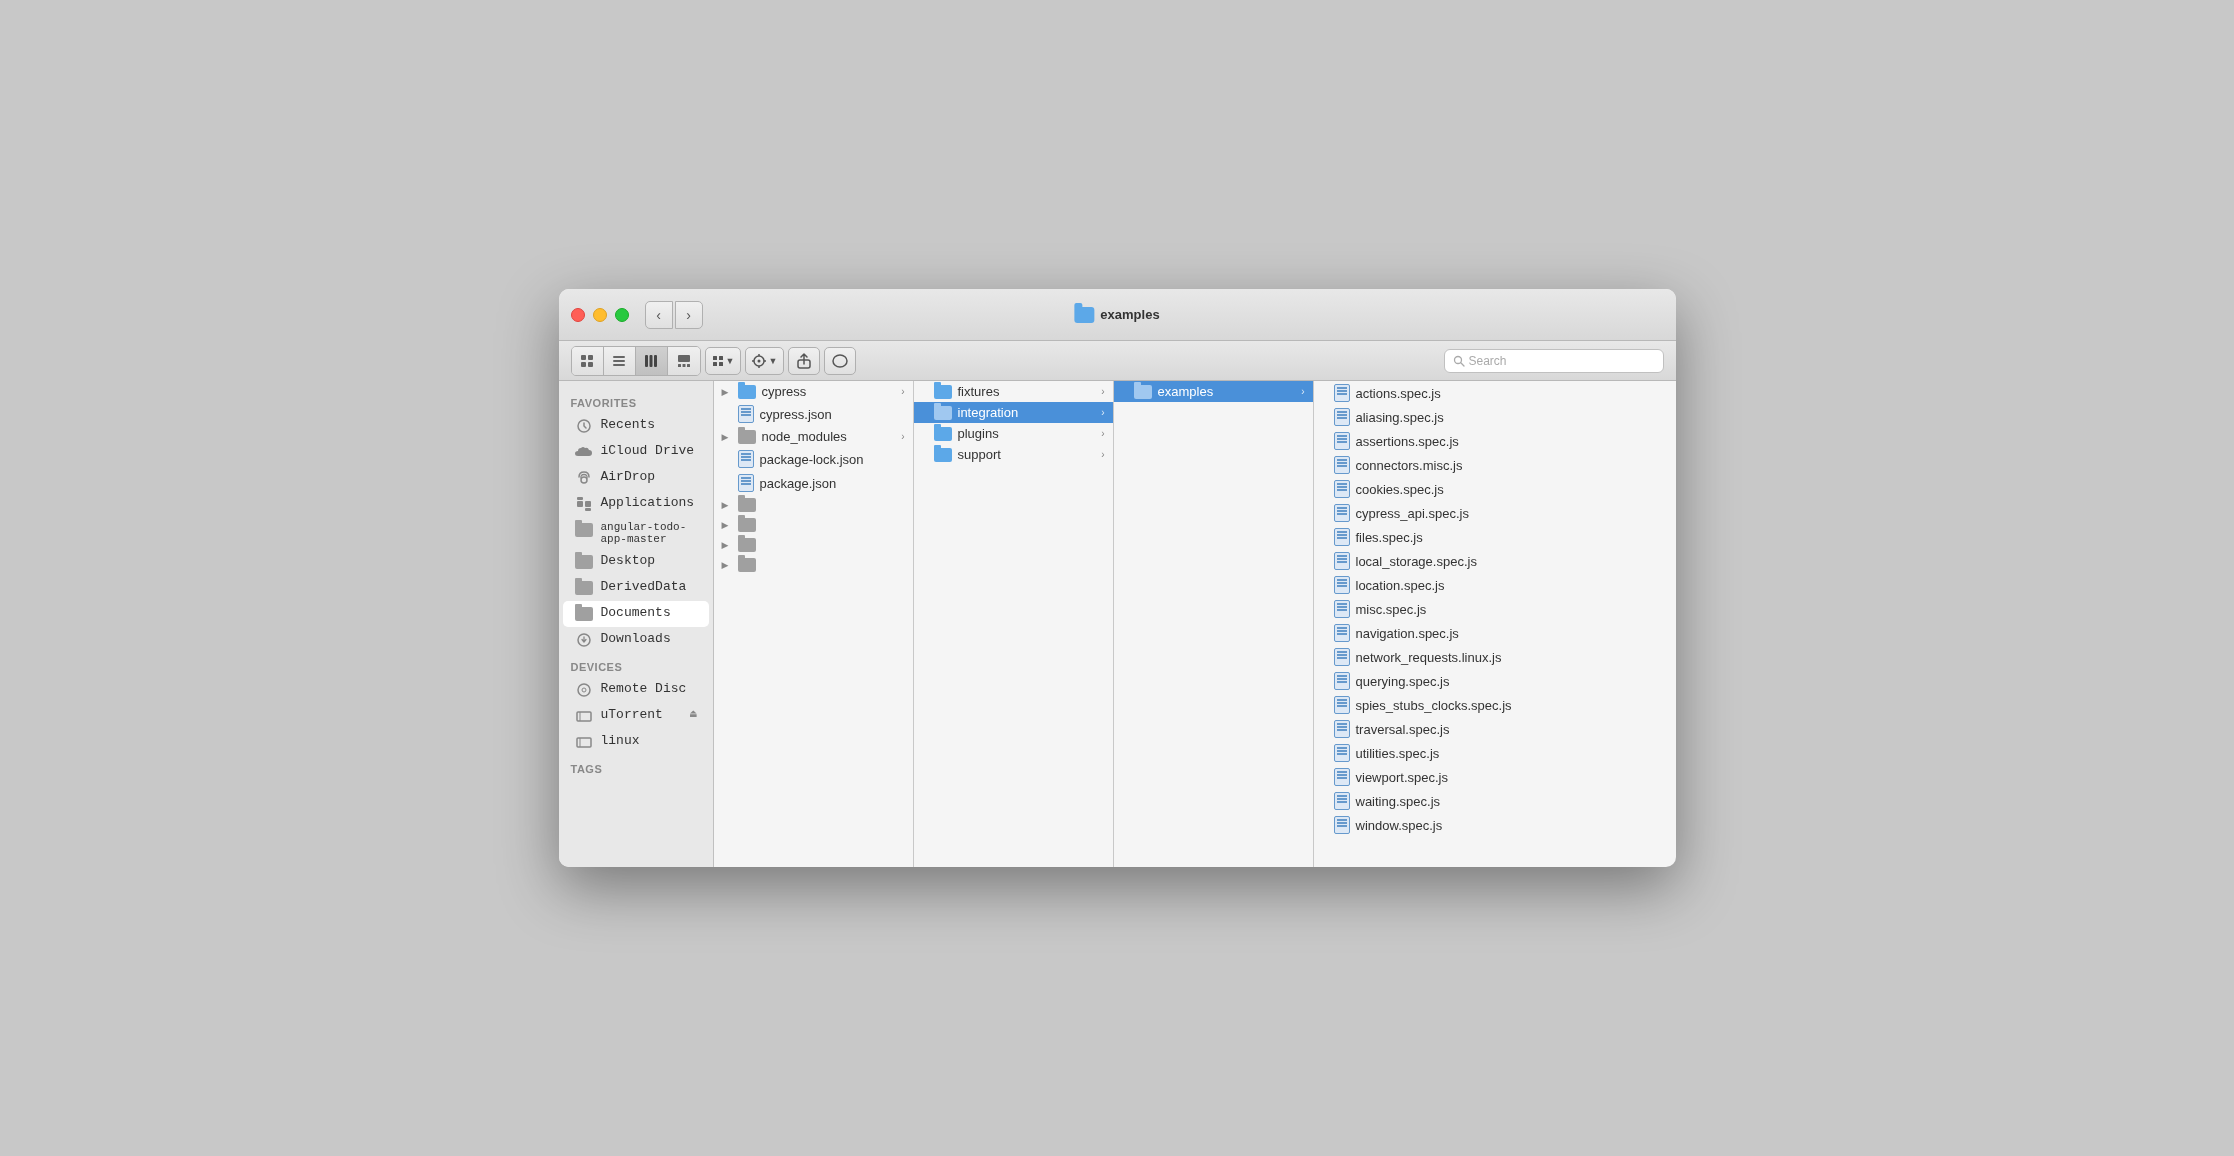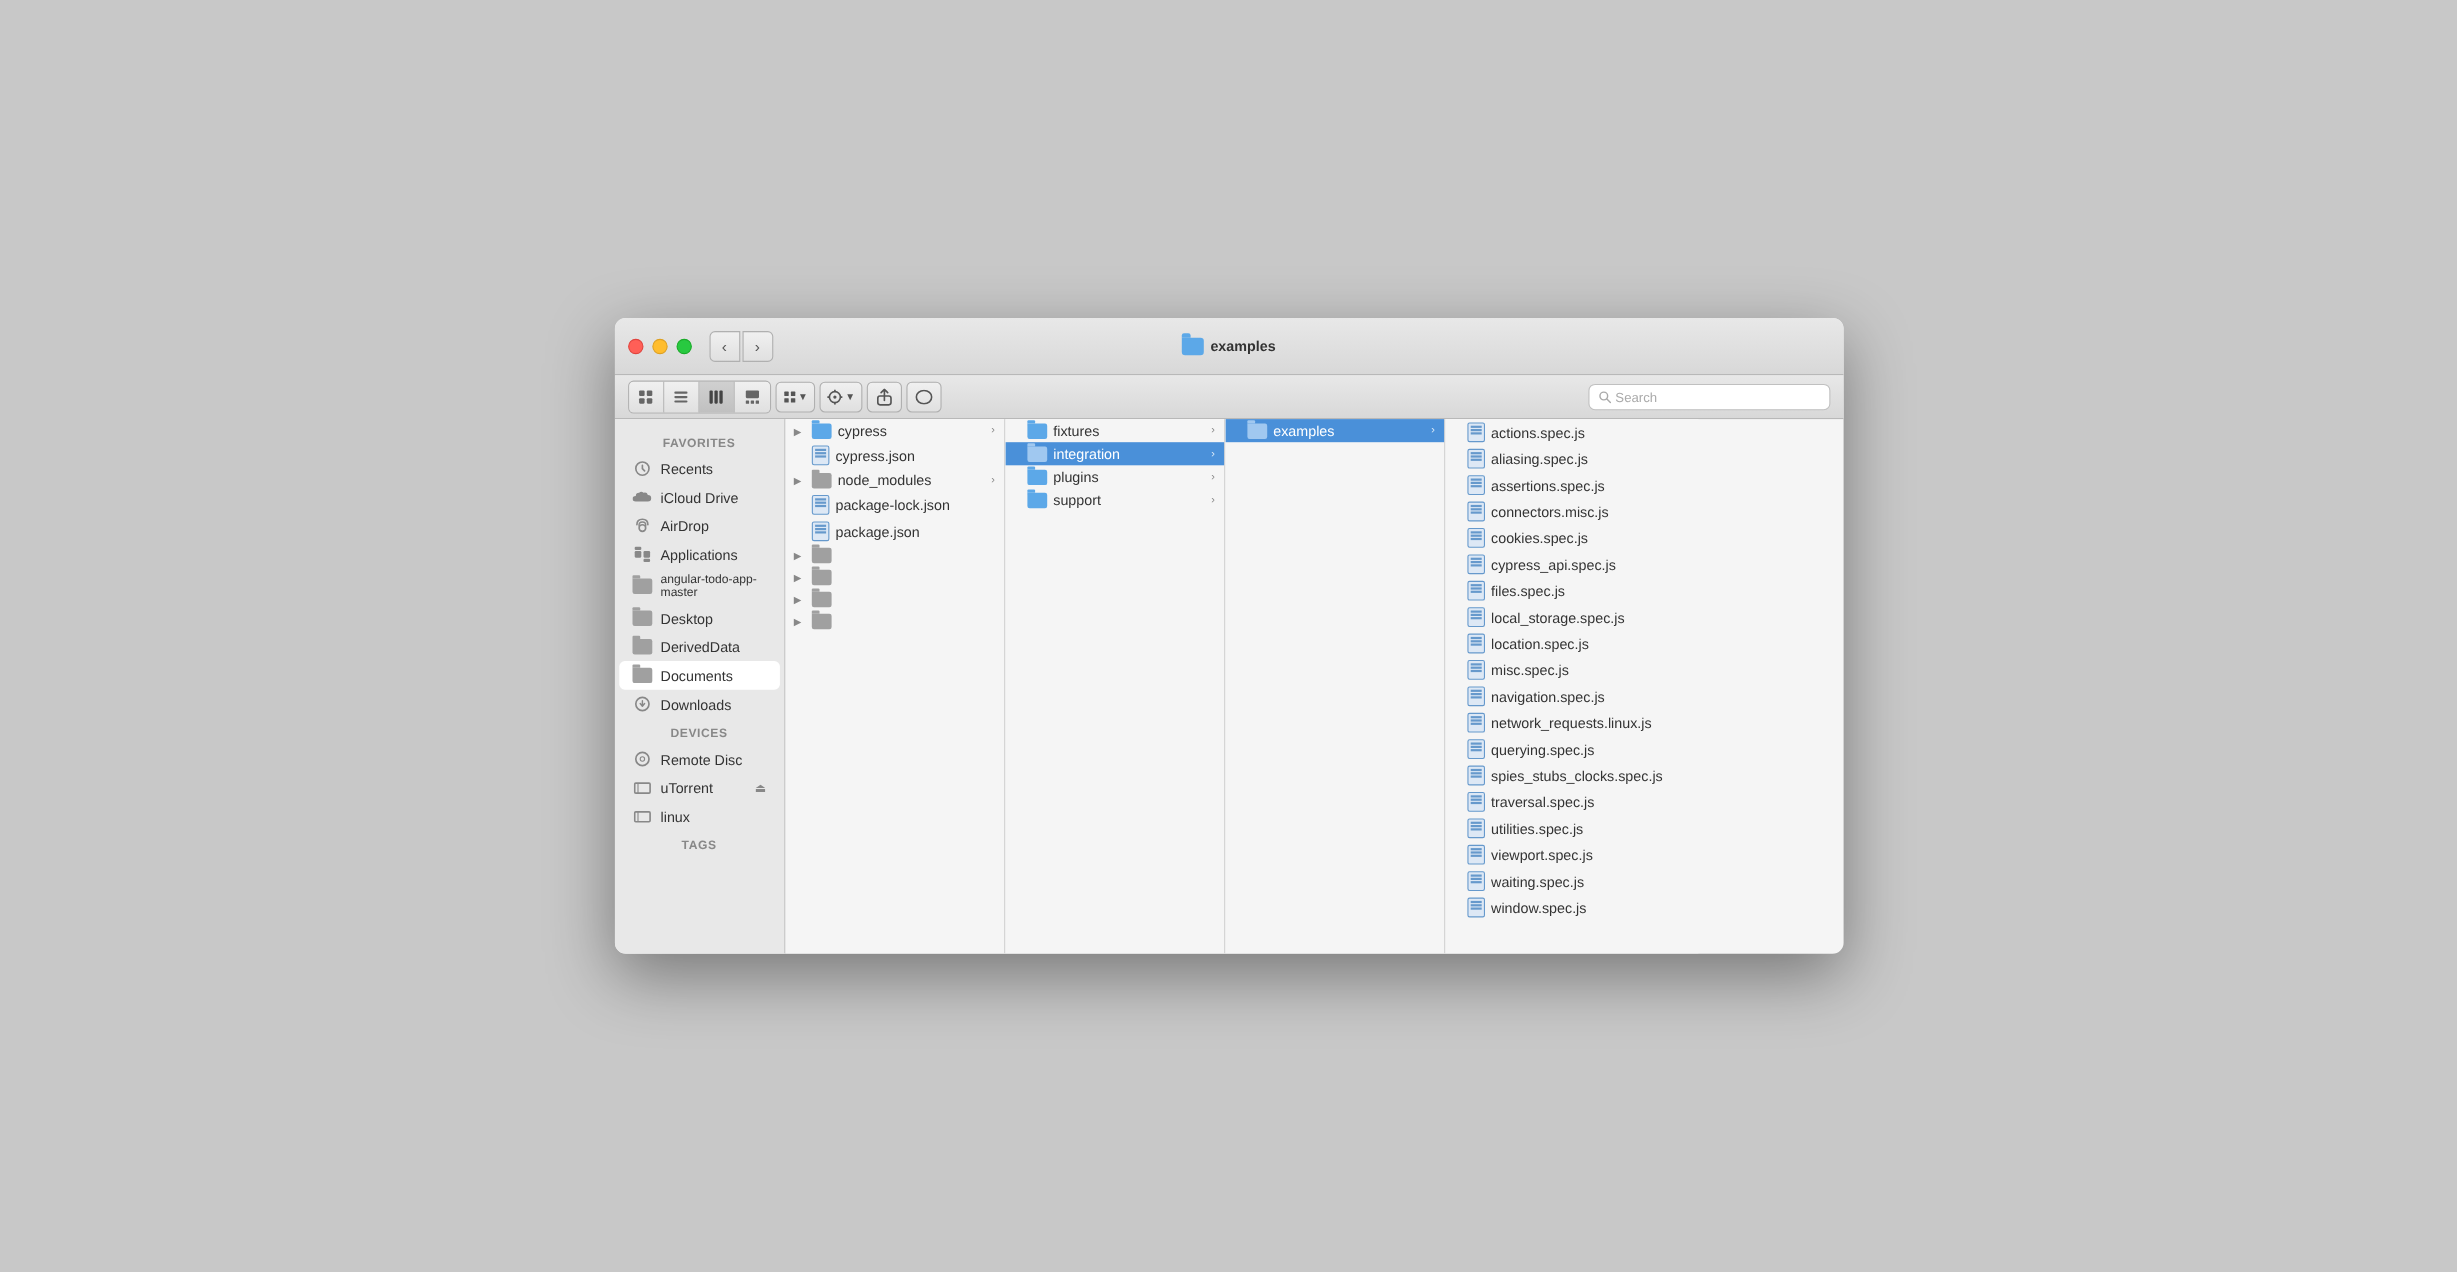--- a/index.html
+++ b/index.html
@@ -180,32 +180,31 @@
       overflow-y: auto;
       padding: 8px 0;
     }
     .sidebar-section-label {
       font-size: 11px;
       font-weight: 700;
       color: #888;
       padding: 8px 12px 4px;
       text-transform: uppercase;
       letter-spacing: 0.5px;
-      text-align: center;
     }
     .sidebar-item {
       display: flex;
-      align-items: center;
       padding: 4px 12px;
       gap: 8px;
       cursor: pointer;
       border-radius: 5px;
       margin: 0 4px;
       color: #333;
       font-size: 13px;
+      font-family: Liberation Mono, monospace;
     }
     .sidebar-item.active {
       background: #ffffff;
     }
     .sidebar-icon {
       width: 18px;
       height: 18px;
       display: flex;
       align-items: center;
       justify-content: center;

